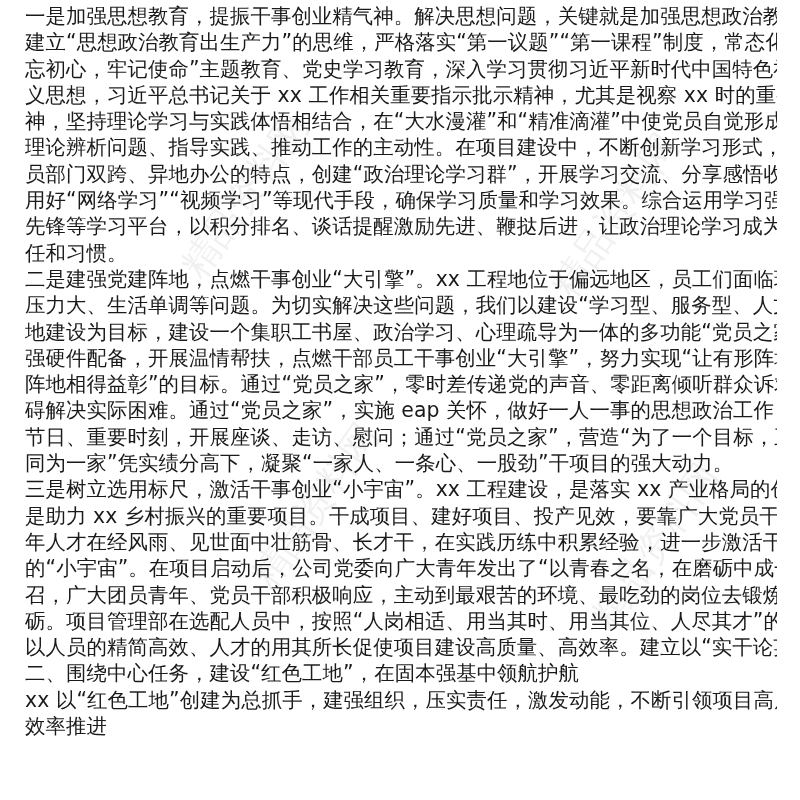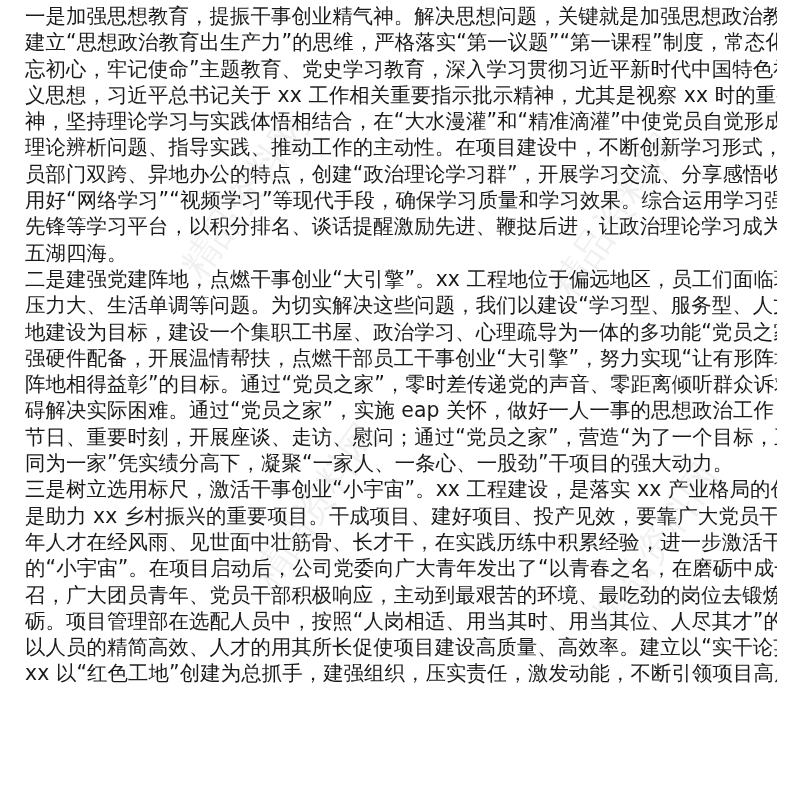--- a/index.html
+++ b/index.html
@@ -34,30 +34,32 @@
 <div class="doc">
   <div class="line">一是加强思想教育，提振干事创业精气神。解决思想问题，关键就是加强思想政治教育，要</div>
   <div class="line">建立“思想政治教育出生产力”的思维，严格落实“第一议题”“第一课程”制度，常态化抓好“不</div>
   <div class="line">忘初心，牢记使命”主题教育、党史学习教育，深入学习贯彻习近平新时代中国特色社会主</div>
   <div class="line">义思想，习近平总书记关于 xx 工作相关重要指示批示精神，尤其是视察 xx 时的重要指示精</div>
   <div class="line">神，坚持理论学习与实践体悟相结合，在“大水漫灌”和“精准滴灌”中使党员自觉形成用党的</div>
   <div class="line">理论辨析问题、指导实践、推动工作的主动性。在项目建设中，不断创新学习形式，针对人</div>
   <div class="line">员部门双跨、异地办公的特点，创建“政治理论学习群”，开展学习交流、分享感悟收获。运</div>
   <div class="line">用好“网络学习”“视频学习”等现代手段，确保学习质量和学习效果。综合运用学习强国、xx</div>
   <div class="line">先锋等学习平台，以积分排名、谈话提醒激励先进、鞭挞后进，让政治理论学习成为一种责</div>
-  <div class="line">五湖四海。</div>
+  <div class="line">任和习惯。</div>
   <div class="line">二是建强党建阵地，点燃干事创业“大引擎”。xx 工程地位于偏远地区，员工们面临环境艰苦、</div>
   <div class="line">压力大、生活单调等问题。为切实解决这些问题，我们以建设“学习型、服务型、人文型”阵</div>
   <div class="line">地建设为目标，建设一个集职工书屋、政治学习、心理疏导为一体的多功能“党员之家”，加</div>
   <div class="line">强硬件配备，开展温情帮扶，点燃干部员工干事创业“大引擎”，努力实现“让有形阵地和无形</div>
   <div class="line">阵地相得益彰”的目标。通过“党员之家”，零时差传递党的声音、零距离倾听群众诉求，零障</div>
   <div class="line">碍解决实际困难。通过“党员之家”，实施 eap 关怀，做好一人一事的思想政治工作，在重大</div>
   <div class="line">节日、重要时刻，开展座谈、走访、慰问；通过“党员之家”，营造“为了一个目标，五湖四海</div>
   <div class="line">同为一家”凭实绩分高下，凝聚“一家人、一条心、一股劲”干项目的强大动力。</div>
   <div class="line">三是树立选用标尺，激活干事创业“小宇宙”。xx 工程建设，是落实 xx 产业格局的创新实践，</div>
   <div class="line">是助力 xx 乡村振兴的重要项目。干成项目、建好项目、投产见效，要靠广大党员干部、青</div>
   <div class="line">年人才在经风雨、见世面中壮筋骨、长才干，在实践历练中积累经验，进一步激活干事创业</div>
   <div class="line">的“小宇宙”。在项目启动后，公司党委向广大青年发出了“以青春之名，在磨砺中成长”的号</div>
   <div class="line">召，广大团员青年、党员干部积极响应，主动到最艰苦的环境、最吃劲的岗位去锻炼、去磨</div>
   <div class="line">砺。项目管理部在选配人员中，按照“人岗相适、用当其时、用当其位、人尽其才”的目标，</div>
   <div class="line">以人员的精简高效、人才的用其所长促使项目建设高质量、高效率。建立以“实干论英雄、</div>
+  <div class="line">二、围绕中心任务，建设“红色工地”，在固本强基中领航护航</div>
   <div class="line">xx 以“红色工地”创建为总抓手，建强组织，压实责任，激发动能，不断引领项目高质量、高</div>
+  <div class="line">效率推进</div>
 </div>
 
 </body></html>

